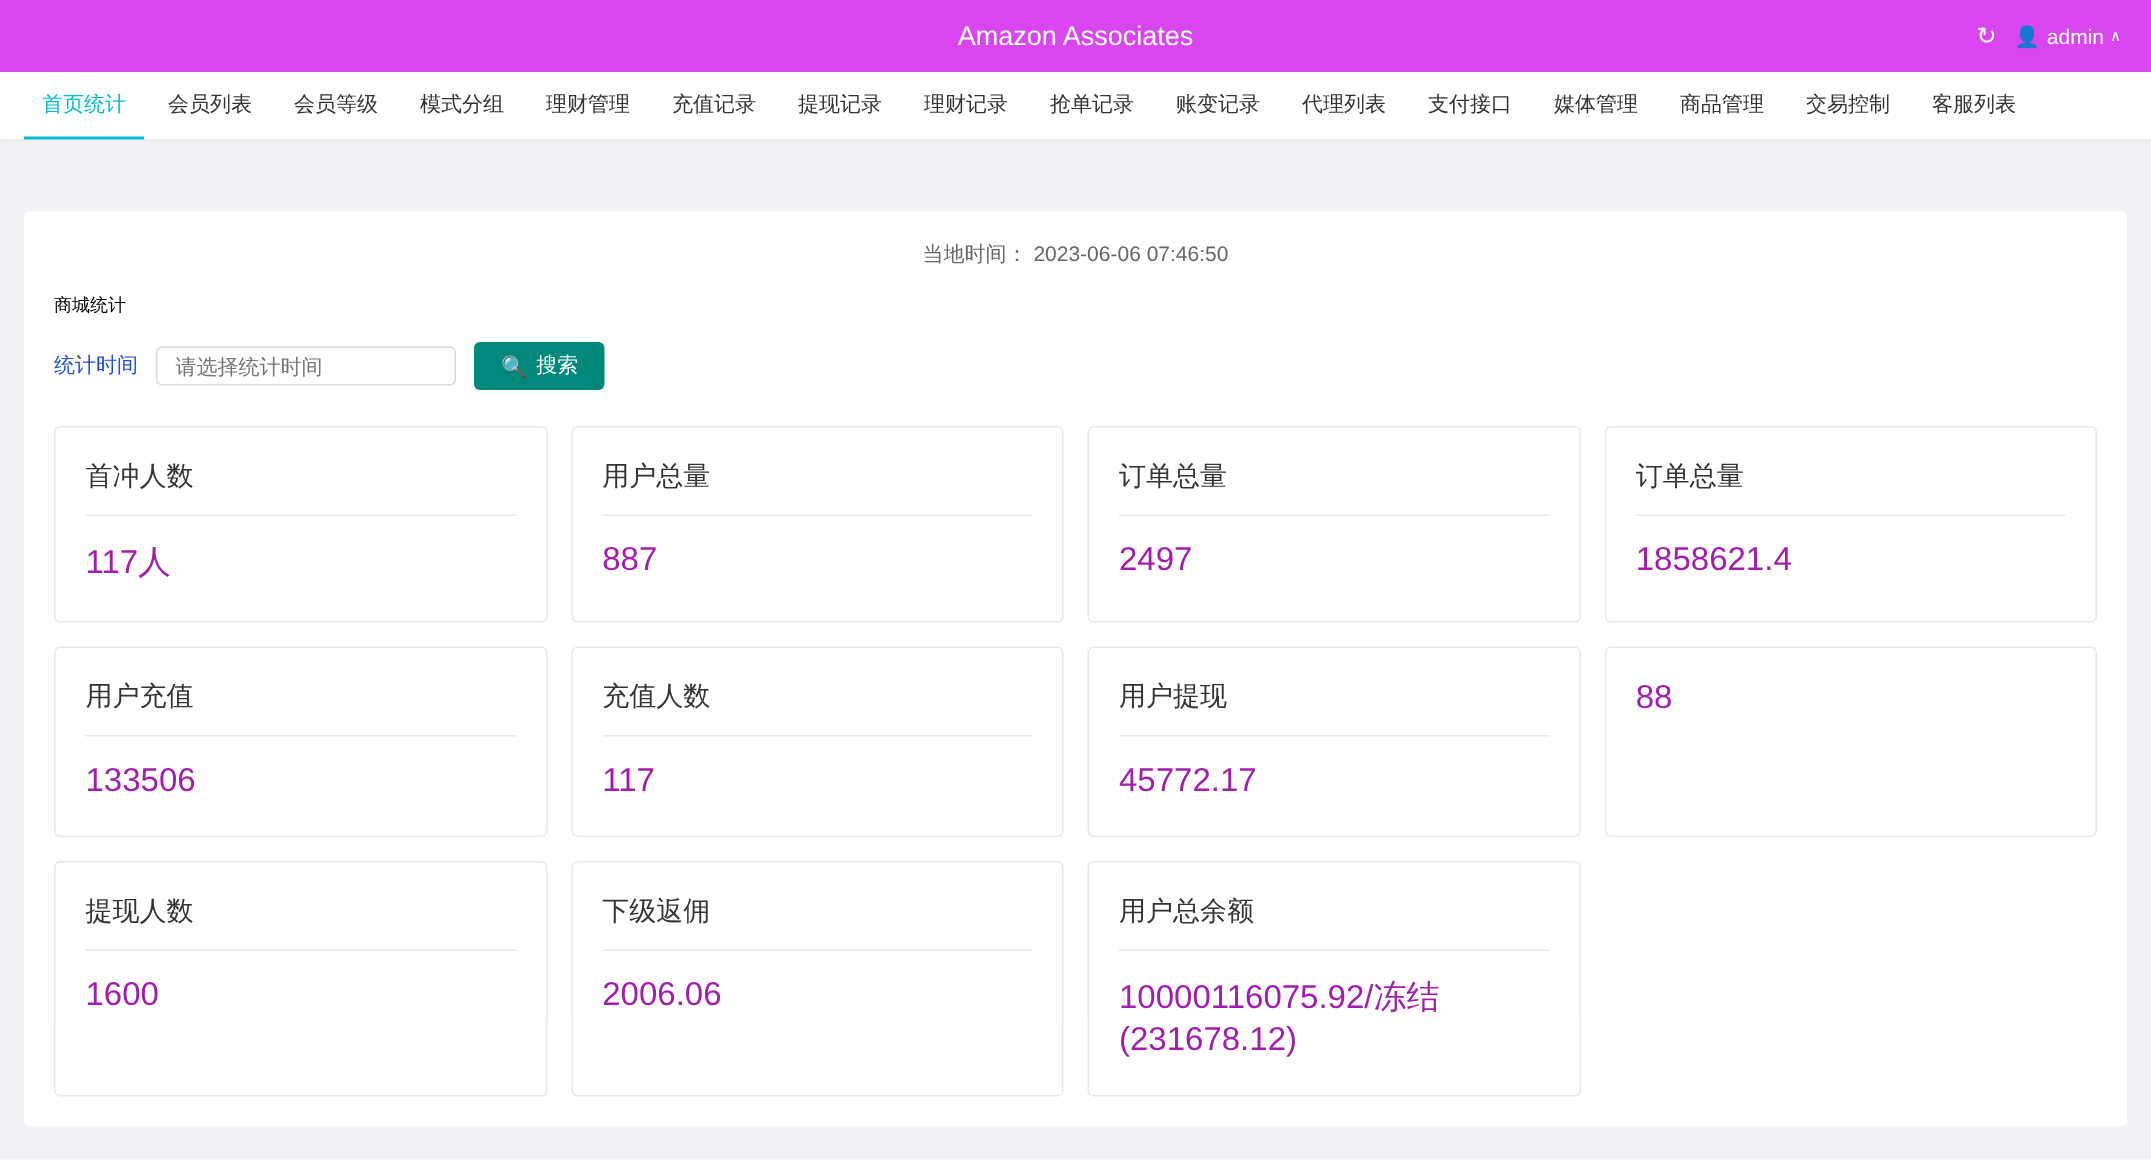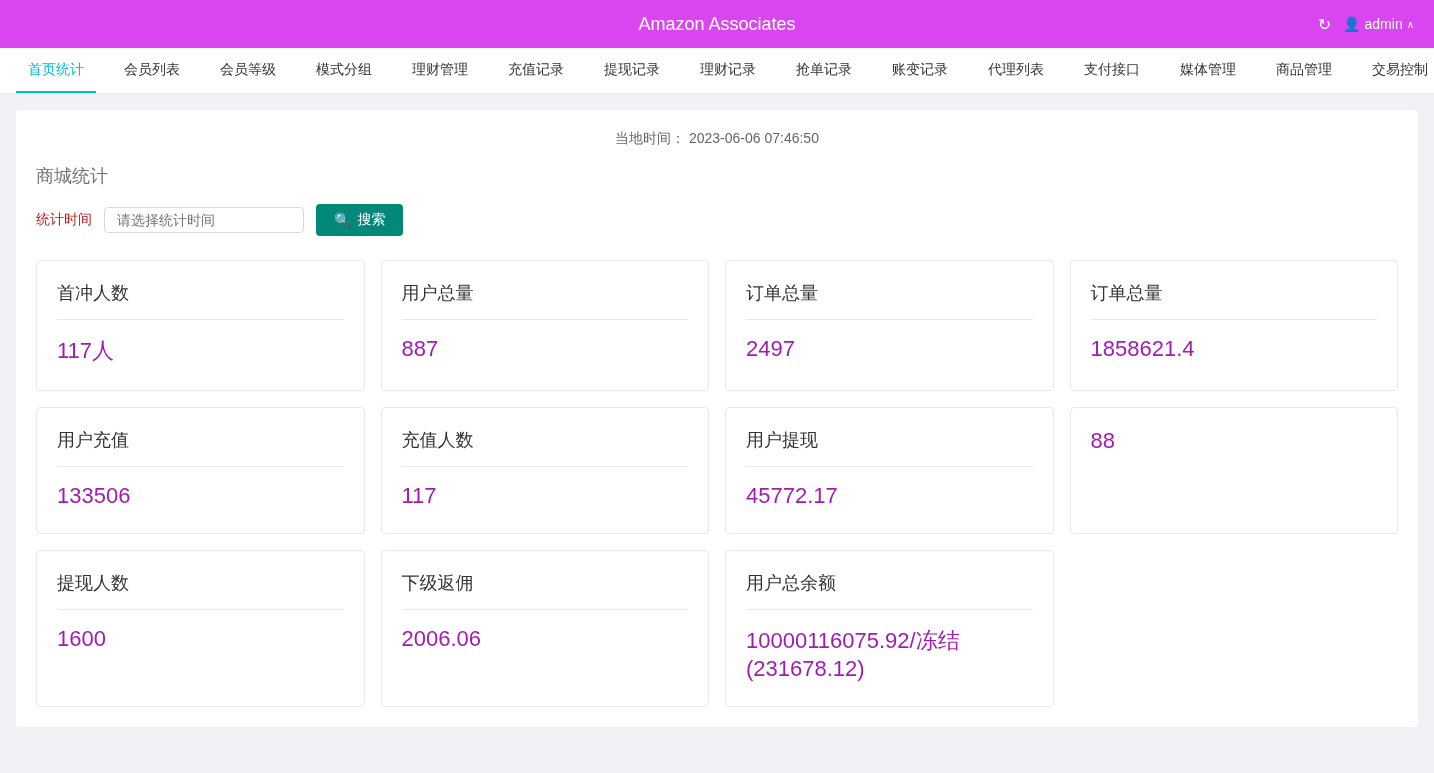--- a/index.html
+++ b/index.html
@@ -40,21 +40,21 @@
     }
 
     
     .nav {
       background: white;
       display: flex;
       align-items: center;
       padding: 0 16px;
       border-bottom: 1px solid #e8e8e8;
       height: 46px;
-      gap: 16px;
+      gap: 4px;
     }
     .nav-item {
       padding: 12px 12px;
       cursor: pointer;
       color: #333;
       font-size: 14px;
       white-space: nowrap;
       height: 100%;
       display: flex;
       align-items: center;
@@ -67,45 +67,46 @@
 
     
     .main {
       padding: 16px;
     }
 
     .content-card {
       background: white;
       border-radius: 4px;
       padding: 20px;
+      margin-top: 31px;
     }
 
     
     .time-bar {
       text-align: center;
       color: #666;
       font-size: 14px;
       margin-bottom: 16px;
     }
 
     .section-title {
-      font-size: 18px;
-      color: #737373;
+      font-size: 12px;
+      color: #000000;
       margin-bottom: 16px;
     }
 
     
     .search-row {
       display: flex;
       align-items: center;
       gap: 12px;
       margin-bottom: 24px;
     }
     .search-label {
-      color: #b91c1c;
+      color: #1d4ed8;
       font-size: 14px;
       text-align: center;
     }
     .search-input {
       border: 1px solid #d9d9d9;
       border-radius: 4px;
       padding: 4px 12px;
       font-size: 14px;
       color: #999;
       width: 200px;

